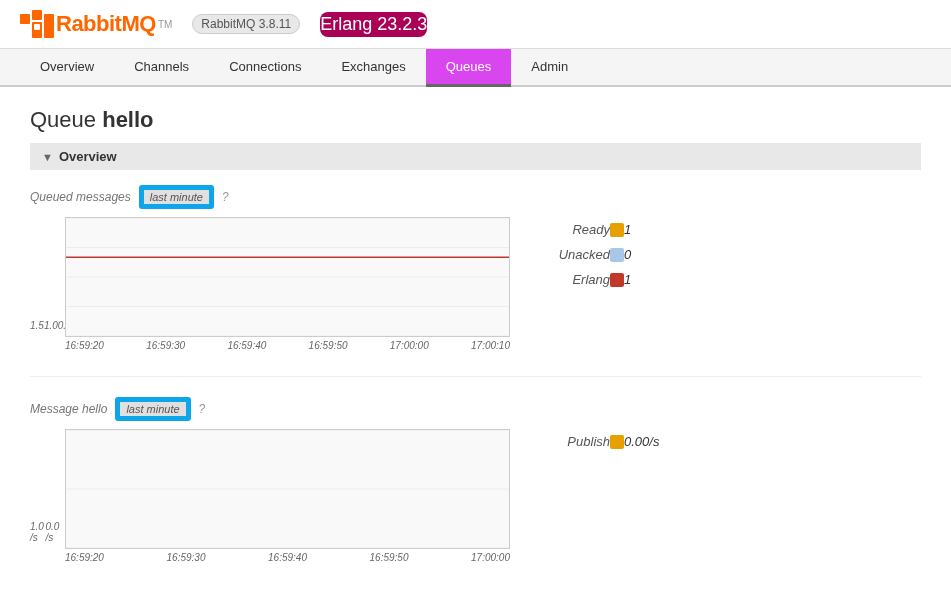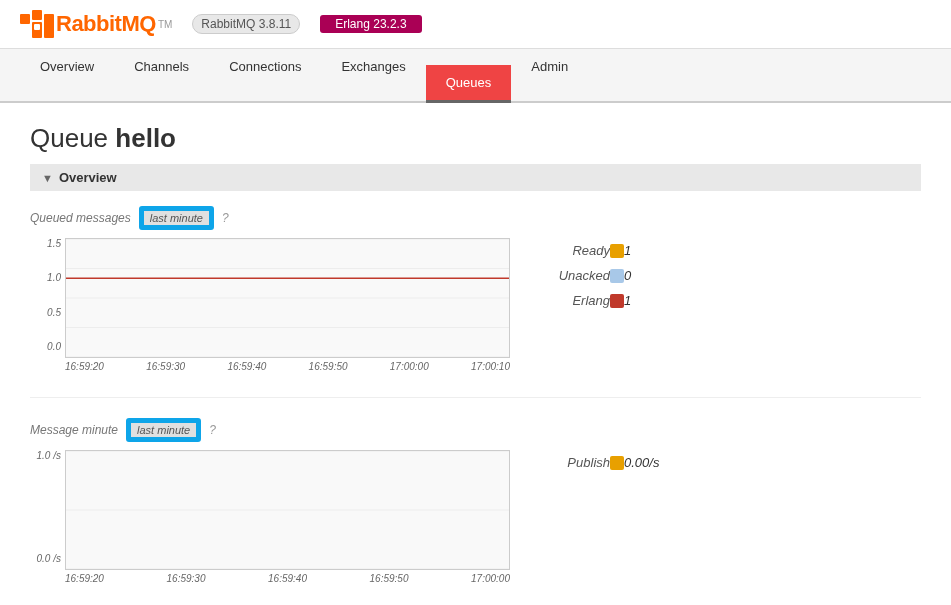--- a/index.html
+++ b/index.html
@@ -40,53 +40,52 @@
       background: #e8e8e8;
       border: 1px solid #ccc;
       border-radius: 10px;
       padding: 2px 8px;
       font-size: 12px;
       color: #555;
     }
     .erlang-badge {
       background: #a05;
       color: #fff;
-      border-radius: 3px;
-      padding: 2px 15px;
-      font-size: 12px;
+      border-radius: 8px;
+      padding: 2px 0;
+      font-size: 18px;
     }
 
     
     .nav-bar {
       background: #f5f5f5;
       border-bottom: 2px solid #ccc;
       display: flex;
       padding: 0 20px;
     }
     .nav-item {
       padding: 10px 20px;
       cursor: pointer;
       font-size: 13px;
       color: #333;
       border-bottom: 3px solid transparent;
       margin-bottom: -2px;
     }
     .nav-item.active {
-      background: #ef4444;
+      background: #d946ef;
       color: #fff;
       border-bottom-color: #666;
-      margin-top: 16px;
     }
 
     
     .content {
       padding: 20px 30px;
     }
     .page-title {
-      font-size: 26px;
+      font-size: 22px;
       font-weight: normal;
       color: #333;
       margin-bottom: 10px;
     }
     .page-title strong {
       font-weight: bold;
     }
 
     
     .section-header {
@@ -145,21 +144,20 @@
       width: 480px;
     }
 
     .chart-y-labels {
       position: absolute;
       left: 0;
       top: 0;
       bottom: 20px;
       width: 35px;
       display: flex;
-      flex-direction: column;
       justify-content: space-between;
       align-items: flex-end;
       padding-right: 4px;
       font-size: 10px;
       color: #666;
     }
 
     .chart-canvas-area {
       margin-left: 35px;
       border: 1px solid #ccc;
@@ -327,21 +325,21 @@
           <span class="legend-value">1</span>
         </div>
       </div>
     </div>
   </div>
 
   <hr class="divider">
 
   <div class="chart-section">
     <div class="chart-label-row">
-      <span>Message minute</span>
+      <span>Message hello</span>
       <span class="time-badge">last minute</span>
       <span class="question-mark">?</span>
     </div>
 
     <div class="chart-container">
       <div class="chart-wrapper">
         <div class="chart-y-labels" style="justify-content: space-between;">
           <span>1.0 /s</span>
           <span style="margin-top:auto;">0.0 /s</span>
         </div>

